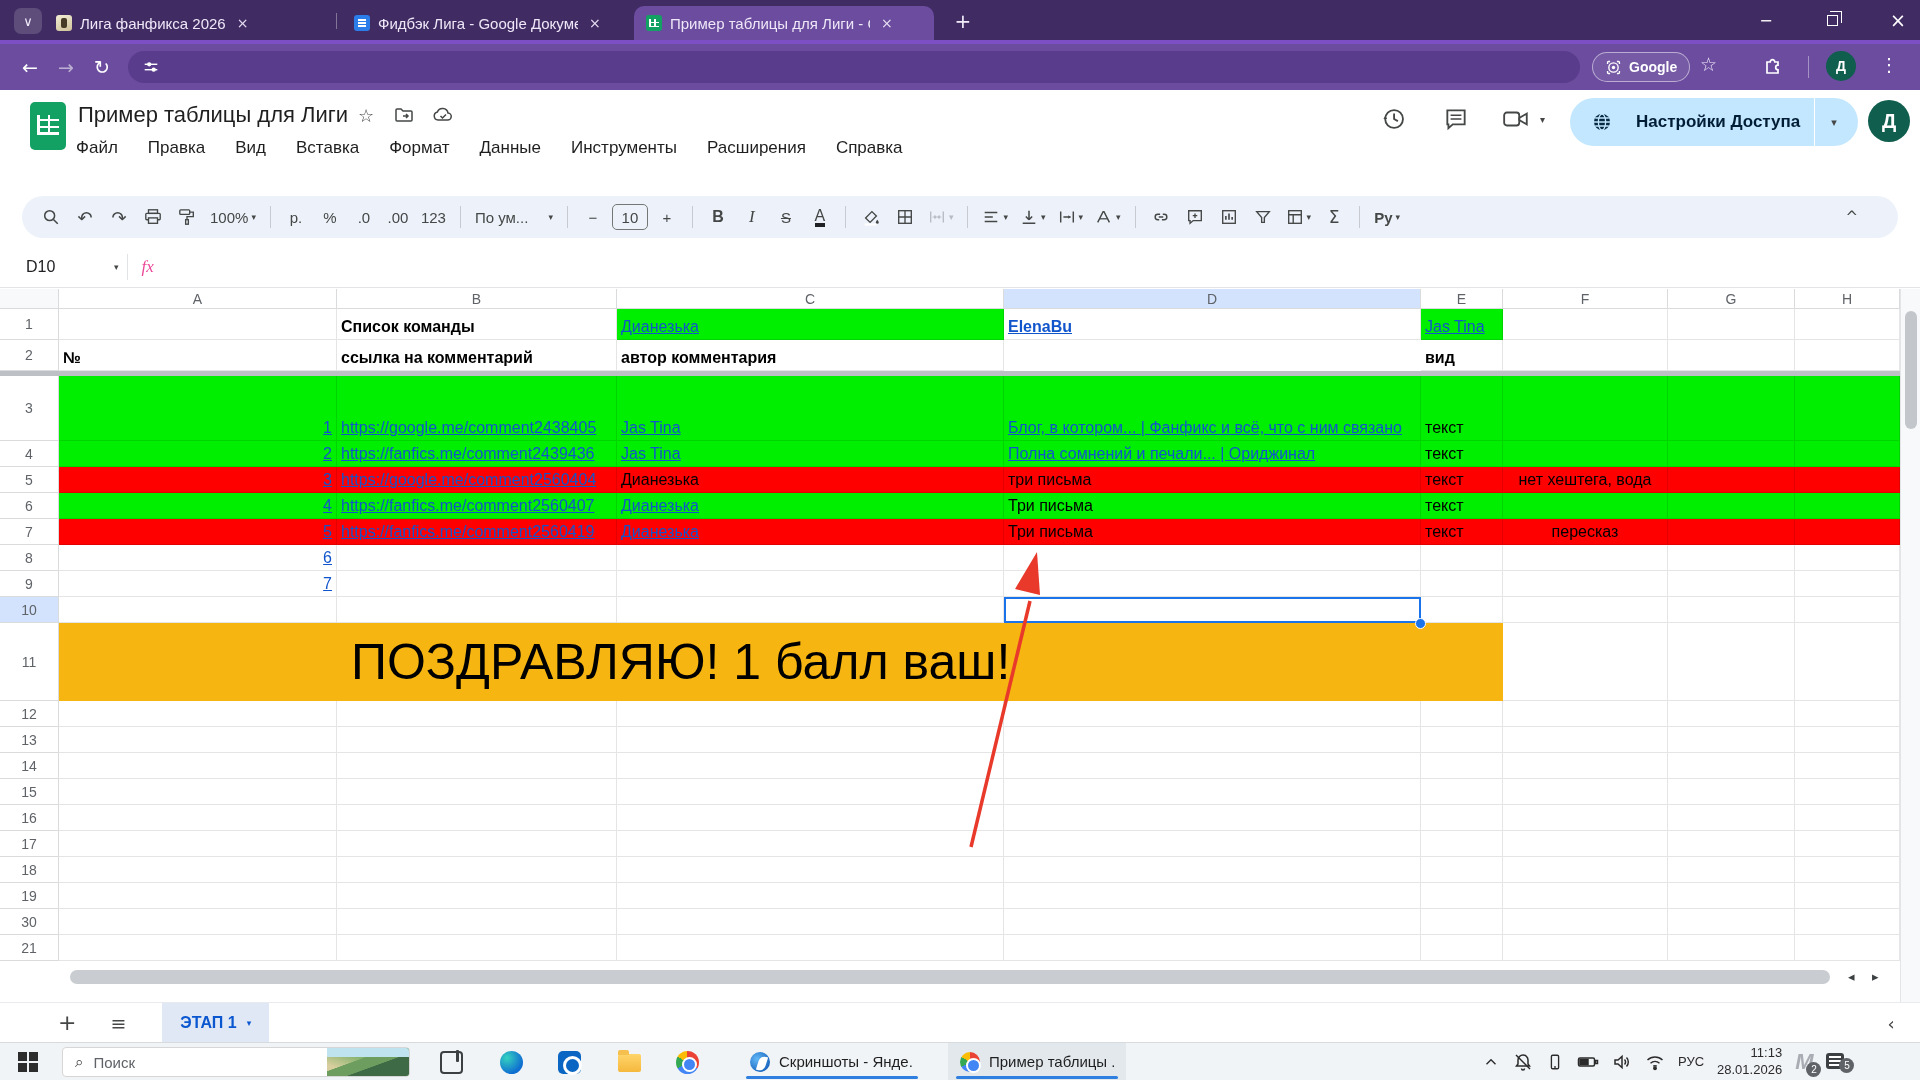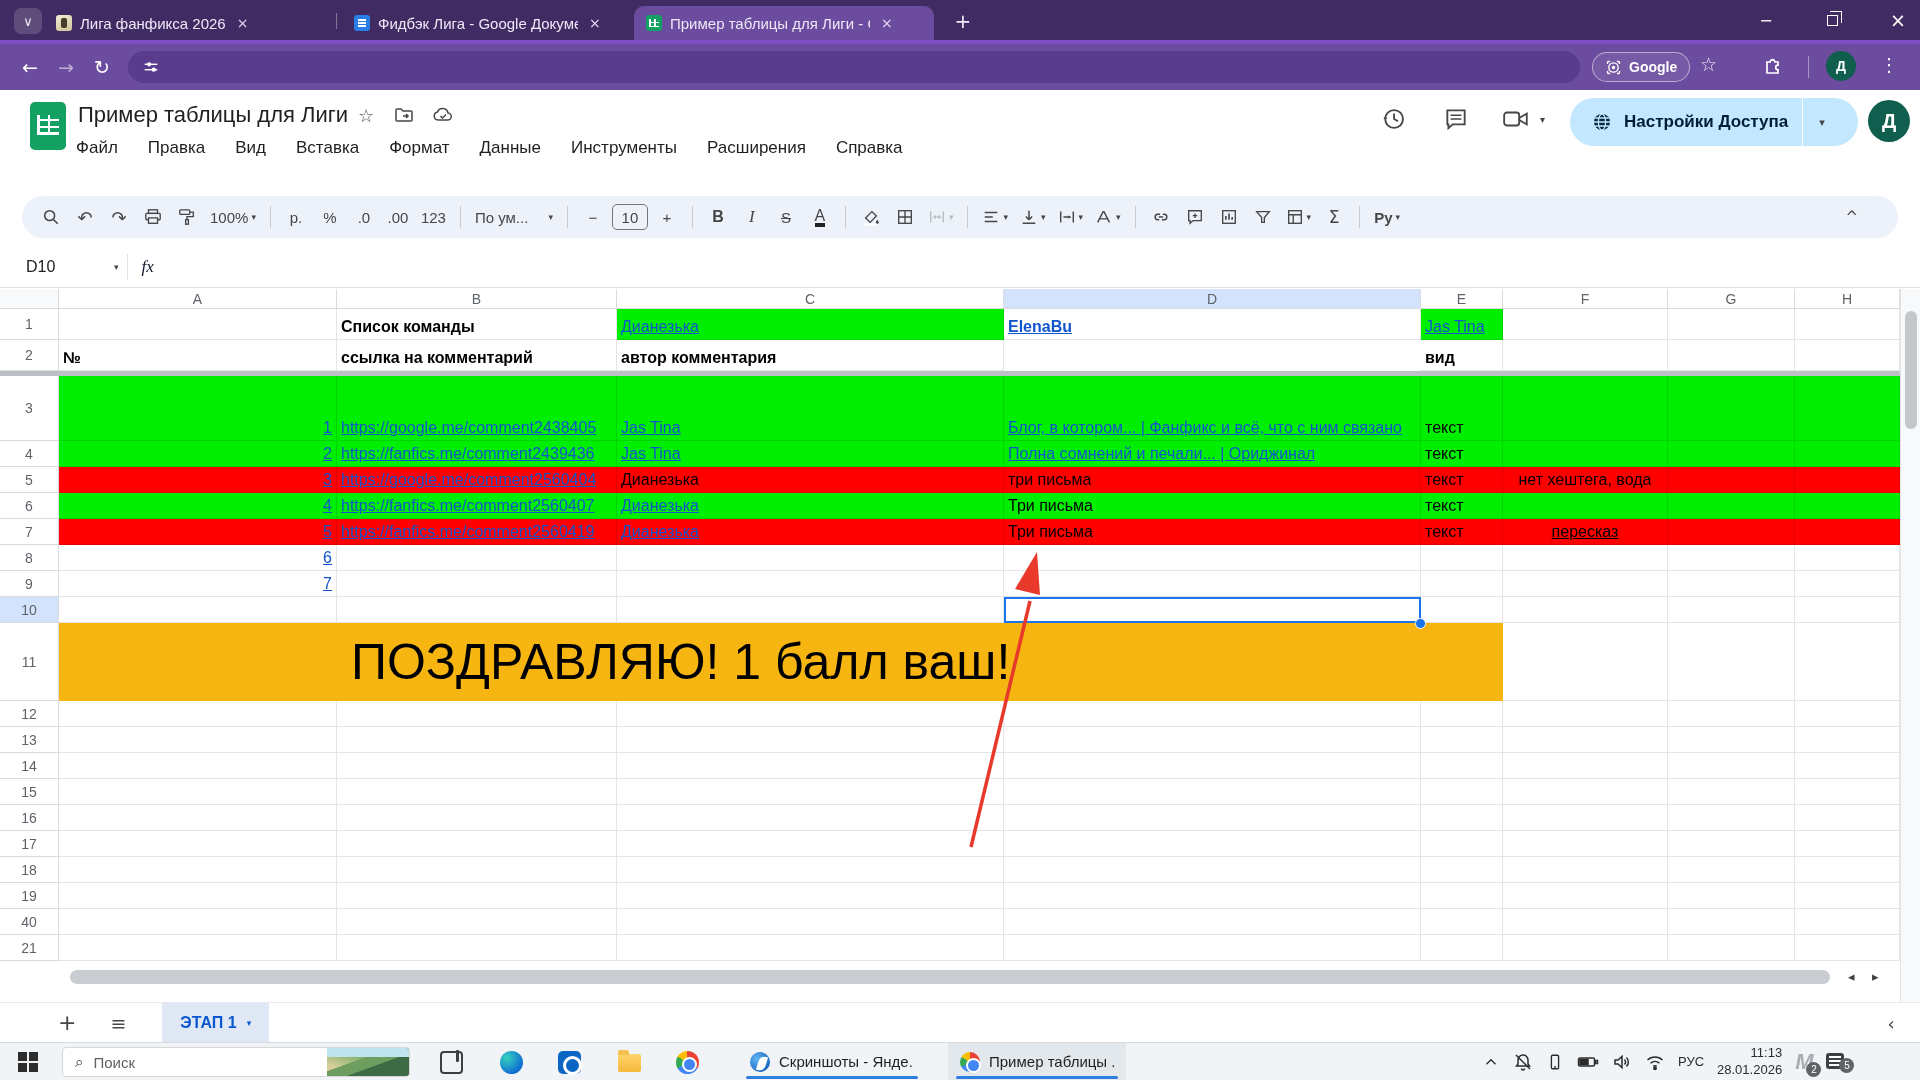--- a/index.html
+++ b/index.html
@@ -66,21 +66,21 @@
   .tb-i { font-style:italic; font-family:"Liberation Serif",serif; font-size:17px; }
   .tb-s { text-decoration:line-through; font-size:15px; }
   .tb-a { font-size:16px; border-bottom:4px solid #202124; line-height:15px; }
   #tb-collapse { position:absolute; right:40px; color:#444746; font-size:15px; }
 
   
   #formulabar { left:0; top:246px; width:1920px; height:42px; background:#fff; border-bottom:1px solid #e1e3e6; display:flex; align-items:center; }
   #namebox { width:96px; padding-left:26px; font-size:16px; color:#202124; }
   #namebox-caret { margin-left:18px; }
   #fx-sep { width:1px; height:26px; background:#e1e3e6; margin:0 14px 0 8px; }
-  #fx { font-style:italic; font-family:"Liberation Serif",serif; color:#0f172a; font-size:17px; }
+  #fx { font-style:italic; font-family:"Liberation Serif",serif; color:#ec4899; font-size:17px; }
 
   
   #grid { left:0; top:289px; width:1920px; height:713px; background:#fff; overflow:hidden; }
   .colhdr { position:absolute; top:0; height:20px; border-right:1px solid #d9dbdd; border-bottom:1px solid #d9dbdd; background:#fff; color:#5f6368; font-size:14px; display:flex; align-items:center; justify-content:center; }
   .colhdr.sel { background:#D3E3FD; }
   .rowhdr { position:absolute; left:0; width:59px; border-right:1px solid #d9dbdd; border-bottom:1px solid #d9dbdd; background:#fff; color:#5f6368; font-size:14px; display:flex; align-items:center; justify-content:center; }
   .rowhdr.sel { background:#D3E3FD; }
   .cell { position:absolute; border-right:1px solid rgba(0,0,0,.10); border-bottom:1px solid rgba(0,0,0,.10); font-size:16px; color:#000; padding:1px 4px 2px 4px; display:flex; align-items:flex-end; overflow:hidden; line-height:1.22; }
   .cell.bold { font-weight:700; }
   .cell.link { color:#1155CC; text-decoration:underline; }
@@ -249,21 +249,21 @@
     <path d="M16 11l7-4v10l-7-4z" fill="none" stroke="#444746" stroke-width="1.7"></path>
   </svg>
   <span class="abs glyph caret" style="left:1540px; top:24px; font-size:10px">▾</span>
 
   <div id="share-btn">
     <svg style="margin-left:22px" width="20" height="20" viewBox="0 0 20 20">
       <circle cx="10" cy="10" r="8" fill="#072a42"></circle>
       <ellipse cx="10" cy="10" rx="3.6" ry="8" fill="none" stroke="#C2E7FF" stroke-width="1.3"></ellipse>
       <path d="M2 10h16M3.2 6h13.6M3.2 14h13.6" stroke="#C2E7FF" stroke-width="1.3"></path>
     </svg>
-    <span style="margin-left:12px">Настройки Доступа</span>
+    <span style="margin-left:24px">Настройки Доступа</span>
     <div id="share-div"></div>
     <span class="glyph caret" style="margin-left:16px; font-size:11px">▾</span>
   </div>
   <div class="avatar-lg">Д</div>
 </div>
 
 <div class="abs" id="toolbar">
   <div class="tbtn">
     <svg width="18" height="18" viewBox="0 0 20 20">
         <circle cx="8.5" cy="8.5" r="5.5" fill="none" stroke="#444746" stroke-width="1.7"></circle>
@@ -549,21 +549,21 @@
     </div>
     <div class="cell  link" style="left: 617px; top: 230px; width: 387px; height: 26px;">
       <span>Дианезька</span>
     </div>
     <div class="cell" style="left: 1004px; top: 230px; width: 417px; height: 26px;">
       <span>Три письма</span>
     </div>
     <div class="cell" style="left: 1421px; top: 230px; width: 82px; height: 26px;">
       <span>текст</span>
     </div>
-    <div class="cell    center" style="left: 1503px; top: 230px; width: 165px; height: 26px; text-decoration: underline;">
+    <div class="cell    center" style="left: 1503px; top: 230px; width: 165px; height: 26px;">
       <span>пересказ</span>
     </div>
     <div class="cell" style="left: 1668px; top: 230px; width: 127px; height: 26px;"></div>
     <div class="cell" style="left: 1795px; top: 230px; width: 105px; height: 26px;"></div>
     <div class="rowhdr" style="top: 256px; height: 26px;">8</div>
     <div class="cell  link right" style="left: 59px; top: 256px; width: 278px; height: 26px;">
       <span>6</span>
     </div>
     <div class="cell" style="left: 337px; top: 256px; width: 280px; height: 26px;"></div>
     <div class="cell" style="left: 617px; top: 256px; width: 387px; height: 26px;"></div>
@@ -661,21 +661,21 @@
     <div class="cell" style="left: 1795px; top: 568px; width: 105px; height: 26px;"></div>
     <div class="rowhdr" style="top: 594px; height: 26px;">19</div>
     <div class="cell" style="left: 59px; top: 594px; width: 278px; height: 26px;"></div>
     <div class="cell" style="left: 337px; top: 594px; width: 280px; height: 26px;"></div>
     <div class="cell" style="left: 617px; top: 594px; width: 387px; height: 26px;"></div>
     <div class="cell" style="left: 1004px; top: 594px; width: 417px; height: 26px;"></div>
     <div class="cell" style="left: 1421px; top: 594px; width: 82px; height: 26px;"></div>
     <div class="cell" style="left: 1503px; top: 594px; width: 165px; height: 26px;"></div>
     <div class="cell" style="left: 1668px; top: 594px; width: 127px; height: 26px;"></div>
     <div class="cell" style="left: 1795px; top: 594px; width: 105px; height: 26px;"></div>
-    <div class="rowhdr" style="top: 620px; height: 26px;">40</div>
+    <div class="rowhdr" style="top: 620px; height: 26px;">30</div>
     <div class="cell" style="left: 59px; top: 620px; width: 278px; height: 26px;"></div>
     <div class="cell" style="left: 337px; top: 620px; width: 280px; height: 26px;"></div>
     <div class="cell" style="left: 617px; top: 620px; width: 387px; height: 26px;"></div>
     <div class="cell" style="left: 1004px; top: 620px; width: 417px; height: 26px;"></div>
     <div class="cell" style="left: 1421px; top: 620px; width: 82px; height: 26px;"></div>
     <div class="cell" style="left: 1503px; top: 620px; width: 165px; height: 26px;"></div>
     <div class="cell" style="left: 1668px; top: 620px; width: 127px; height: 26px;"></div>
     <div class="cell" style="left: 1795px; top: 620px; width: 105px; height: 26px;"></div>
     <div class="rowhdr" style="top: 646px; height: 26px;">21</div>
     <div class="cell" style="left: 59px; top: 646px; width: 278px; height: 26px;"></div>

